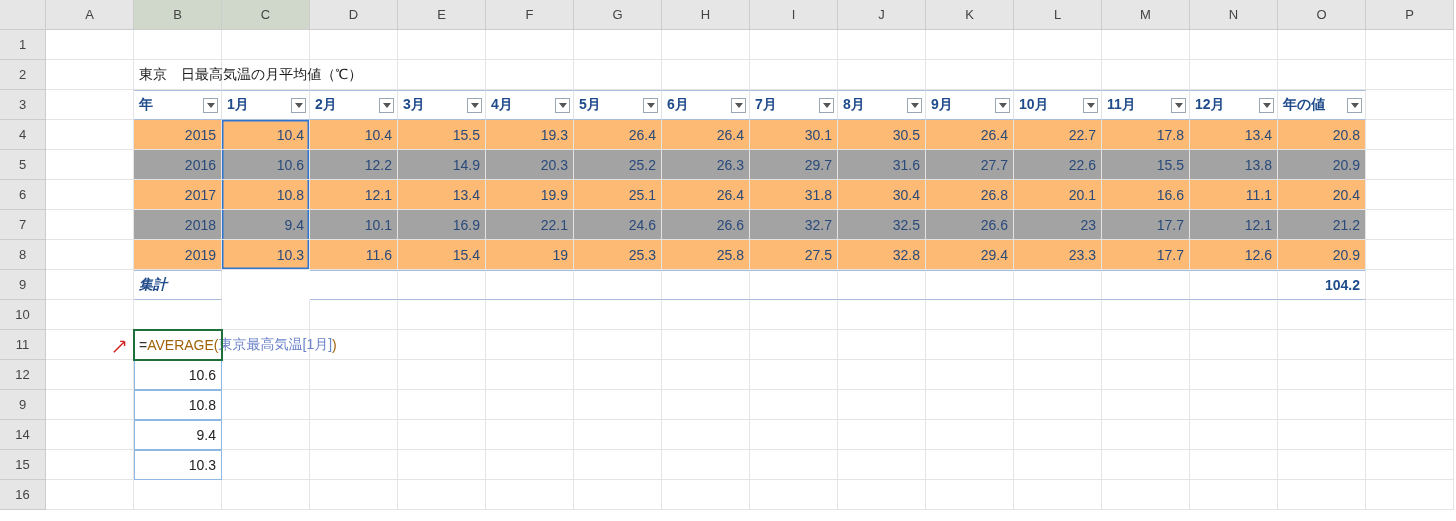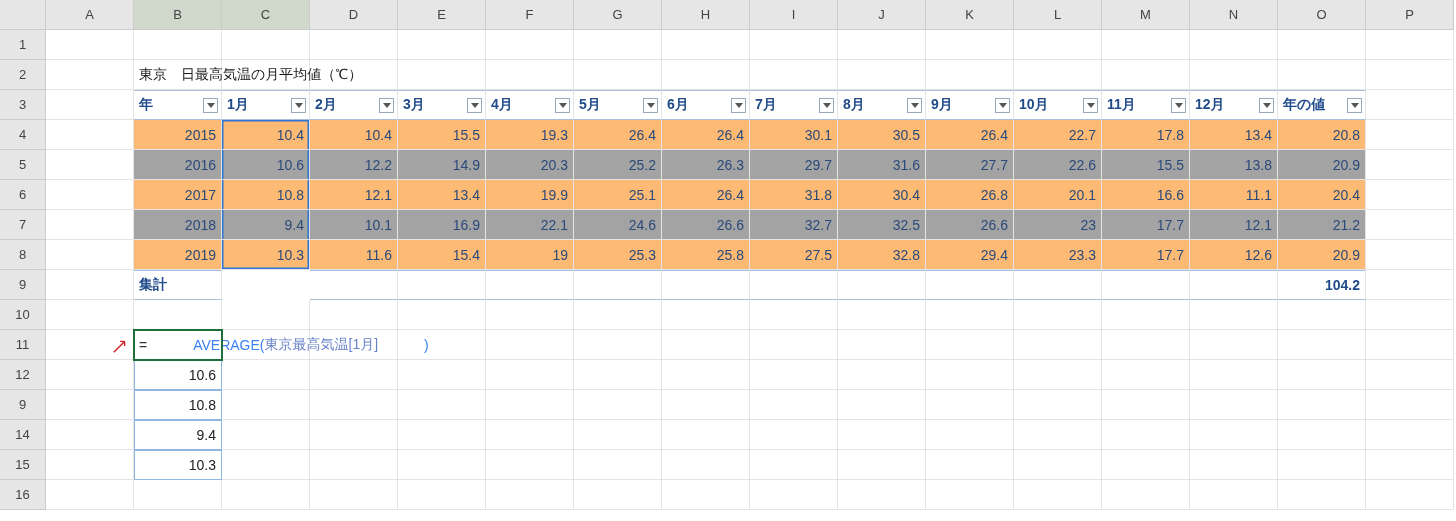--- a/index.html
+++ b/index.html
@@ -88,21 +88,21 @@
   .active-cell {
     outline: 2px solid #1f6f3a;
     outline-offset: -1px;
     background:#fff;
     justify-content:flex-start;
     color:#333;
     white-space:nowrap;
     z-index: 3;
   }
   .active-cell .formula-eq { color:#333; }
-  .active-cell .formula-fn { color:#3b82f6;margin-left:46px; }
+  .active-cell .formula-fn { color:#a16207; }
   .active-cell .formula-ref { color:#6a82c9; }
   .spill {
     outline:1px solid #8fb7e4;
     outline-offset: -1px;
     justify-content:flex-end;
     color:#222;
   }
   .colhdr-sel { background:#d0d8cc; }
   .arrow {
     position:absolute;
@@ -307,21 +307,21 @@
     <div class="cell band1">27.5</div>
     <div class="cell band1">32.8</div>
     <div class="cell band1">29.4</div>
     <div class="cell band1">23.3</div>
     <div class="cell band1">17.7</div>
     <div class="cell band1">12.6</div>
     <div class="cell band1">20.9</div>
     <div class="cell empty"></div>
     <div class="rowhdr">9</div>
     <div class="cell empty"></div>
-    <div class="cell totrow" style="border-top: 1px solid rgb(168, 190, 220); border-bottom: 1px solid rgb(168, 190, 220);">集計</div>
+    <div class="cell totrow" style="border-top: 1px solid rgb(168, 190, 220); border-bottom: 1px solid rgb(168, 190, 220); font-style: italic;">集計</div>
     <div class="cell totcell" style="border-top: 1px solid rgb(168, 190, 220); border-bottom: 1px solid rgb(168, 190, 220); margin-top: 42px;">51.5</div>
     <div class="cell" style="border-top: 1px solid rgb(168, 190, 220); border-bottom: 1px solid rgb(168, 190, 220);"></div>
     <div class="cell" style="border-top: 1px solid rgb(168, 190, 220); border-bottom: 1px solid rgb(168, 190, 220);"></div>
     <div class="cell" style="border-top: 1px solid rgb(168, 190, 220); border-bottom: 1px solid rgb(168, 190, 220);"></div>
     <div class="cell" style="border-top: 1px solid rgb(168, 190, 220); border-bottom: 1px solid rgb(168, 190, 220);"></div>
     <div class="cell" style="border-top: 1px solid rgb(168, 190, 220); border-bottom: 1px solid rgb(168, 190, 220);"></div>
     <div class="cell" style="border-top: 1px solid rgb(168, 190, 220); border-bottom: 1px solid rgb(168, 190, 220);"></div>
     <div class="cell" style="border-top: 1px solid rgb(168, 190, 220); border-bottom: 1px solid rgb(168, 190, 220);"></div>
     <div class="cell" style="border-top: 1px solid rgb(168, 190, 220); border-bottom: 1px solid rgb(168, 190, 220);"></div>
     <div class="cell" style="border-top: 1px solid rgb(168, 190, 220); border-bottom: 1px solid rgb(168, 190, 220);"></div>

